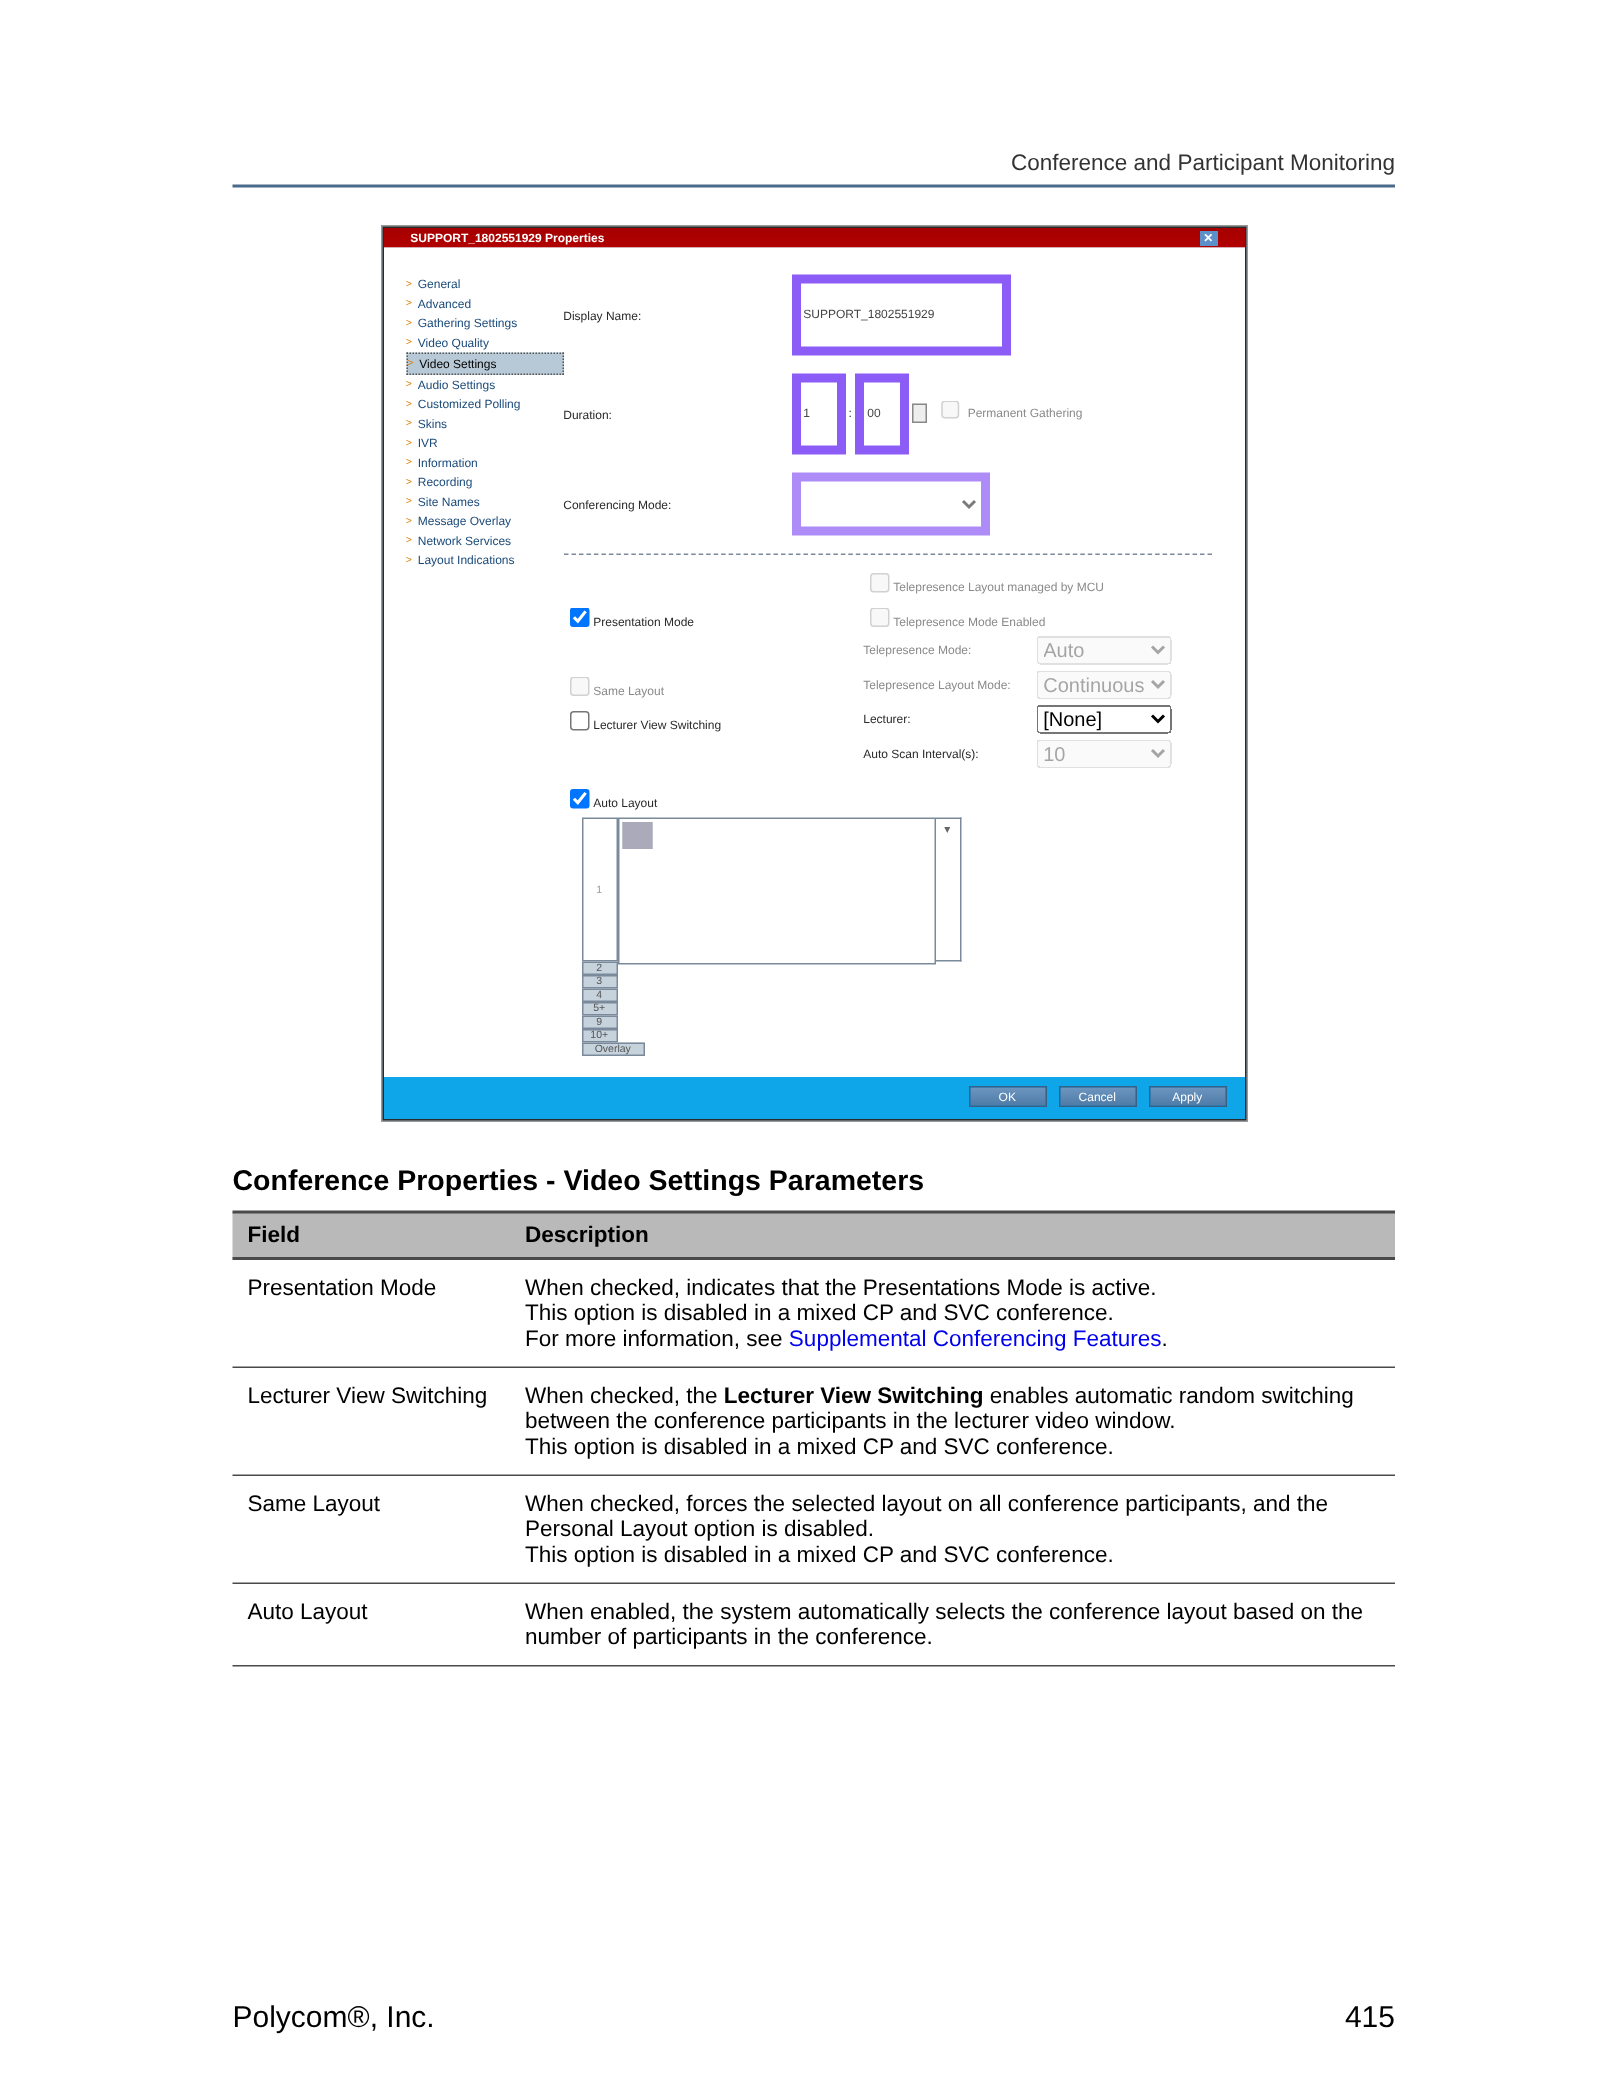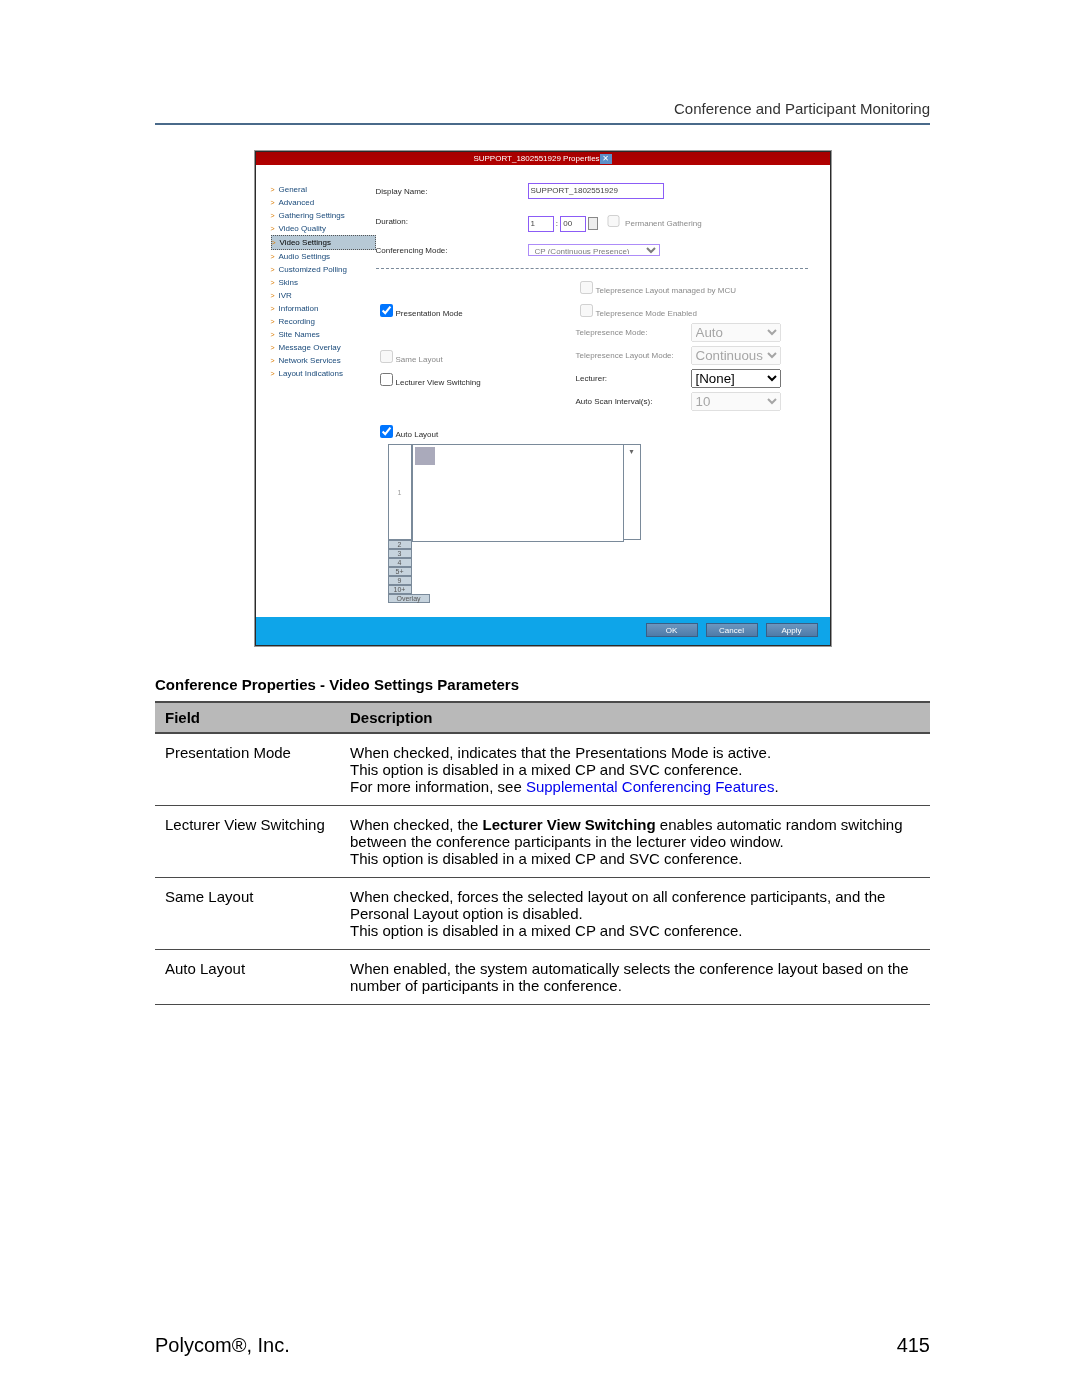--- a/index.html
+++ b/index.html
@@ -35,23 +35,23 @@
     background: #a9bccc;
     box-shadow: 0 0 0 1px #999;
   }
   .titlebar {
     height: 13px;
     line-height: 13px;
     padding: 0 18px;
     background: linear-gradient(#a50000, #b20000);
     color: #fff;
     font-size: 8px;
-    font-weight: normal;
-    display: flex;
-    justify-content: center;
+    font-weight: bold;
+    display: flex;
+    justify-content: space-between;
     align-items: center;
   }
   .titlebar .close {
     width: 12px; height: 10px;
     background: #5c90c9;
     text-align: center;
     font-size: 8px;
     line-height: 10px;
     cursor: pointer;
   }
@@ -98,26 +98,26 @@
   .row {
     display: flex;
     align-items: center;
     margin-bottom: 12px;
   }
   .label {
     width: 152px;
     font-size: 8px;
   }
   .field input, .field select {
-    border: 1px solid #8b5cf6;
+    border: 6px solid #8b5cf6;
     background: #fff;
     font-size: 8px;
     height: 12px;
     line-height: 12px;
-    padding: 1px 2px;
+    padding: 15px 2px;
     color: #444;
   }
   .disabled-text { color: #8a8a8a; }
   .chk { margin-right: 3px; position: relative; top: 1px; }
   .dashed { border-bottom: 1px dashed #7a8a9a; width: 432px; margin: 4px 0 8px 0; }
 
   .subgrid {
     display: grid;
     grid-template-columns: 200px 115px 116px;
     row-gap: 4px;
@@ -179,21 +179,21 @@
     border: 1px solid #3a5f85;
     color: #fff;
     font-size: 8px;
     width: 52px;
     height: 14px;
     cursor: pointer;
   }
 
   
   h2.table-title {
-    font-size: 15px;
+    font-size: 19px;
     font-weight: bold;
     margin: 16px 0 8px 0;
   }
   table.params {
     width: 100%;
     border-collapse: collapse;
     font-size: 15px;
   }
   table.params thead th {
     background: #b9b9b9;

